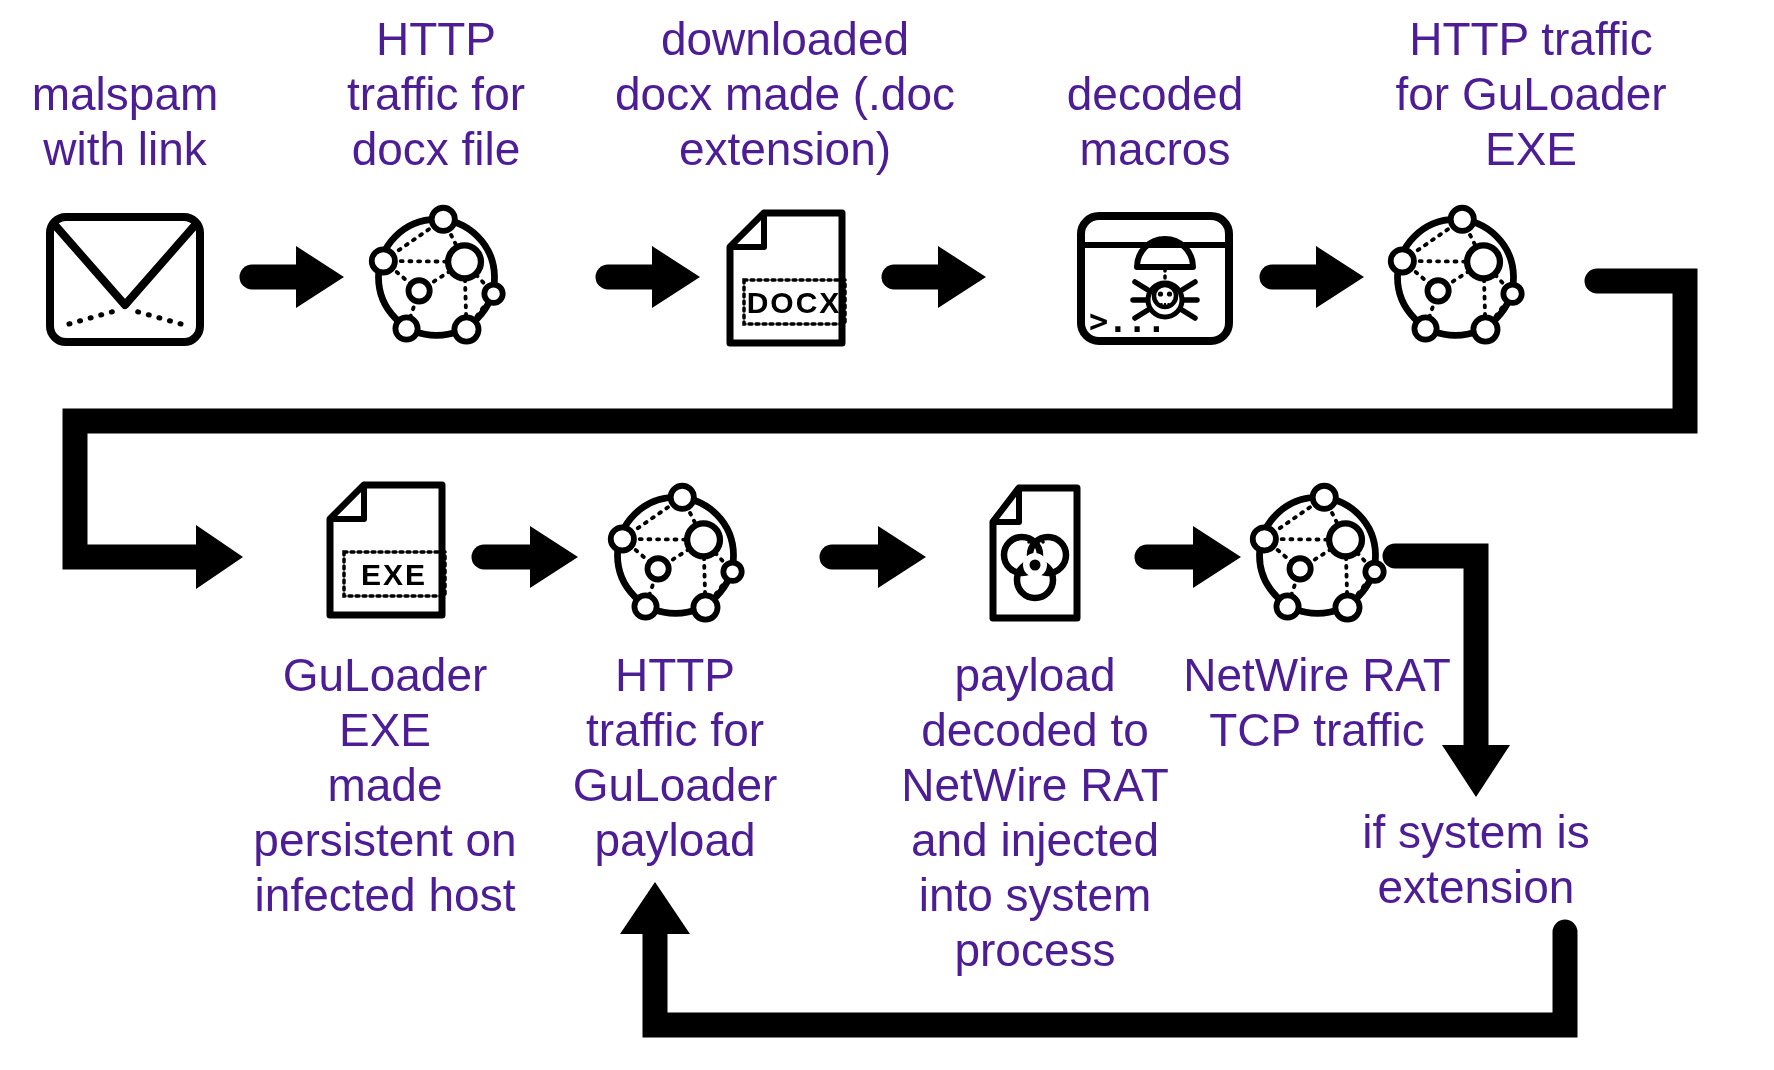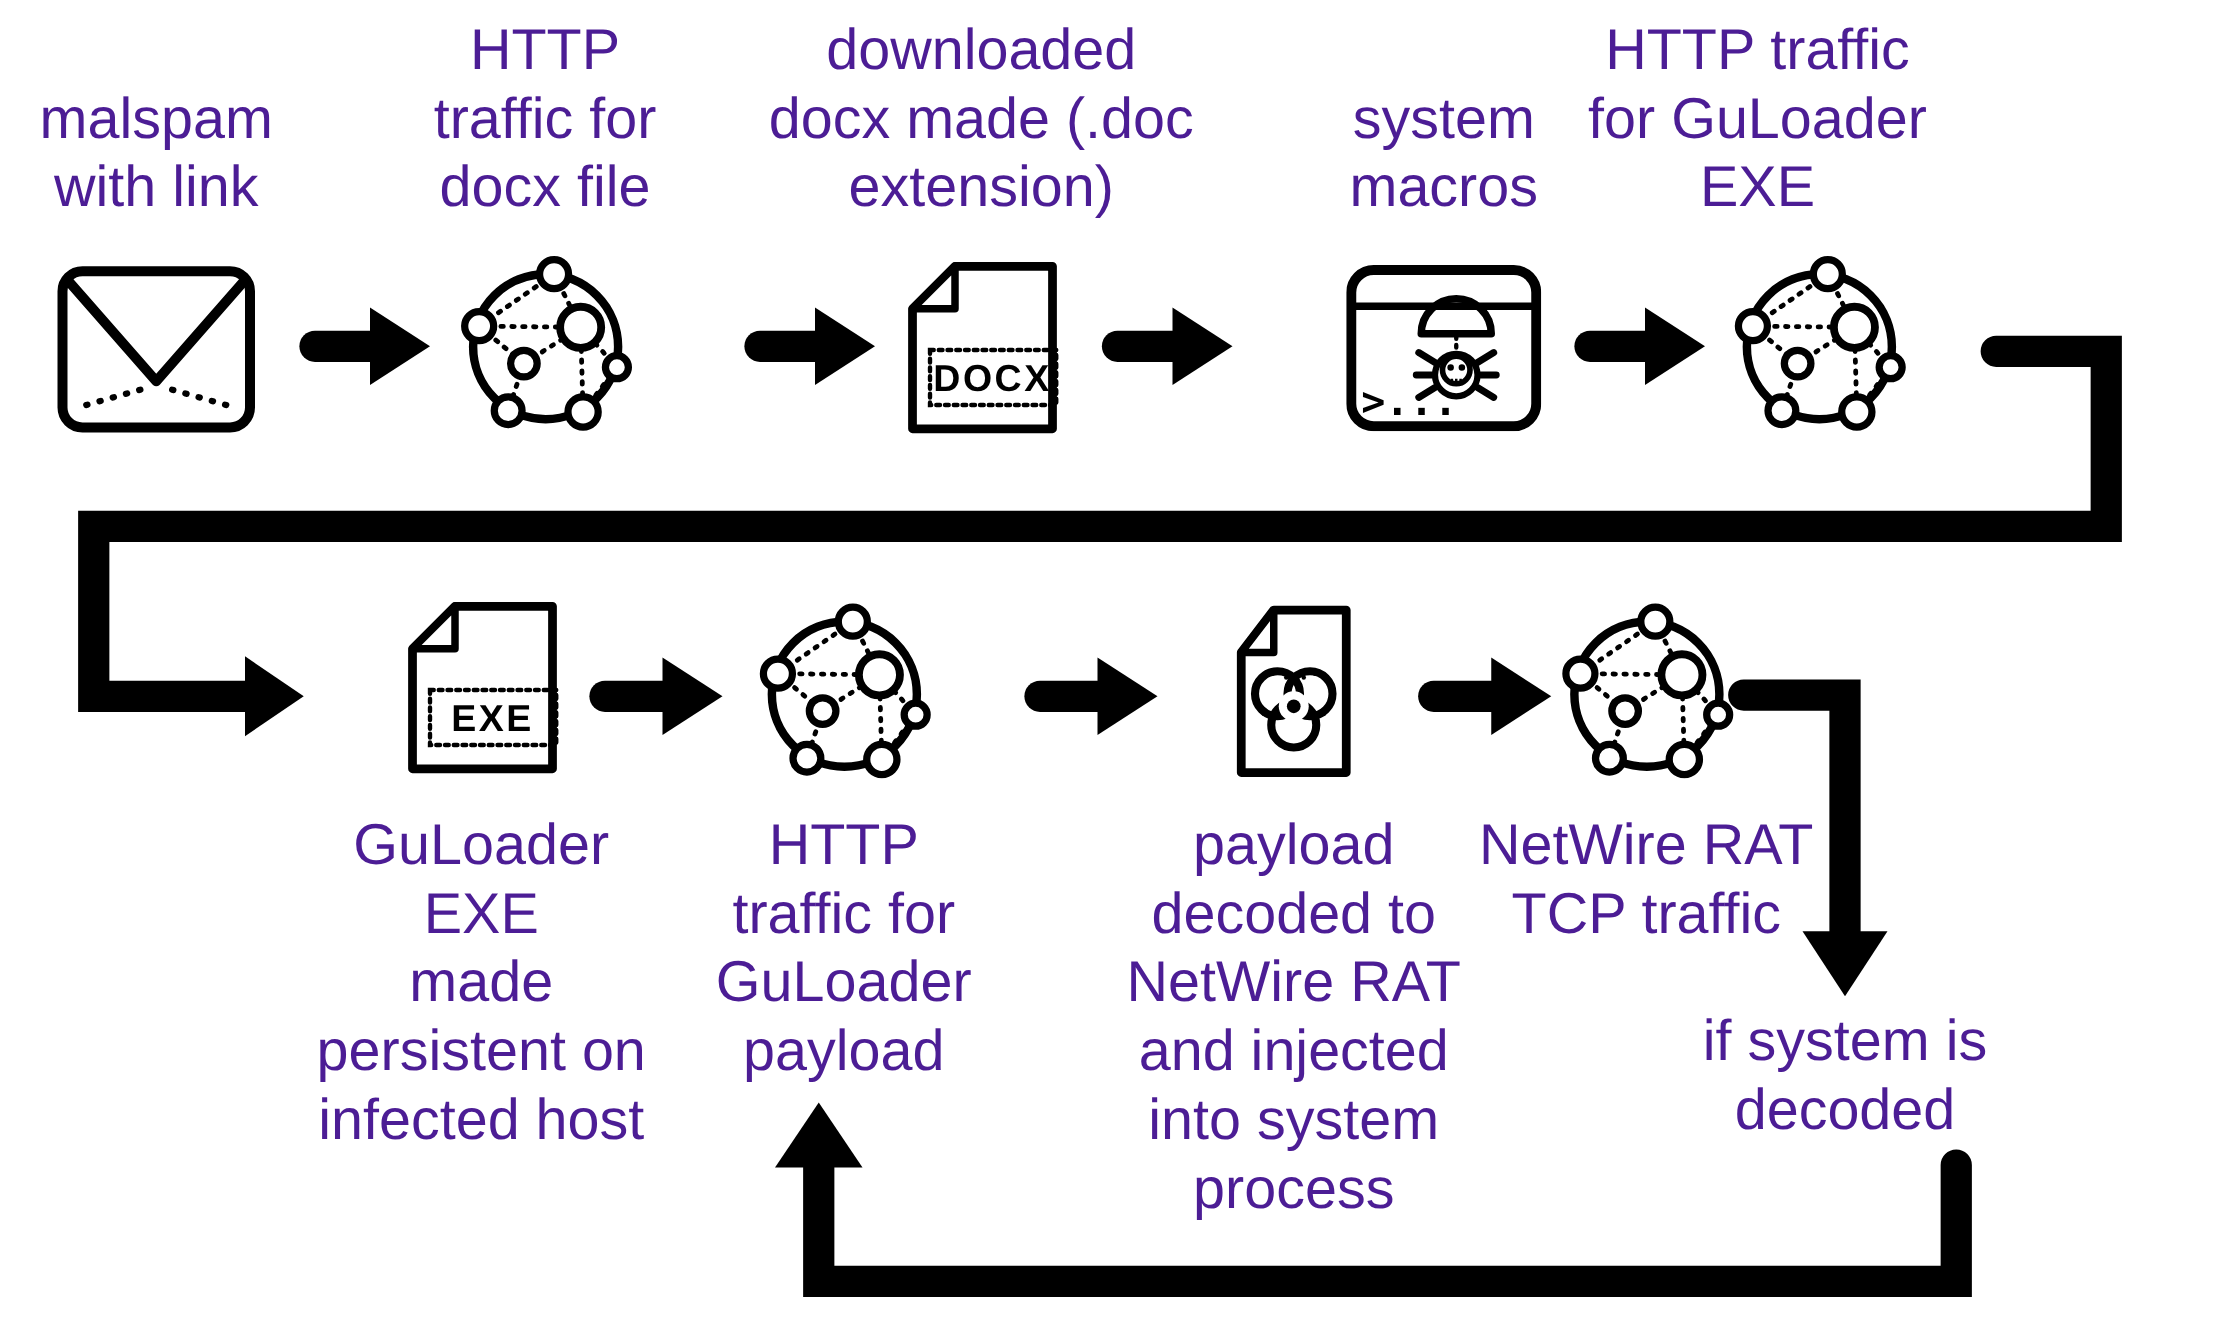--- a/index.html
+++ b/index.html
@@ -117,23 +117,23 @@
 </svg>
 
 <div class="label" style="left:-45px;top:67px;width:340px">malspam
 with link</div>
 <div class="label" style="left:266px;top:12px;width:340px">HTTP
 traffic for
 docx file</div>
 <div class="label" style="left:605px;top:12px;width:360px">downloaded
 docx made (.doc
 extension)</div>
-<div class="label" style="left:985px;top:67px;width:340px">system
+<div class="label" style="left:985px;top:67px;width:340px">decoded
 macros</div>
-<div class="label" style="left:1236px;top:12px;width:340px">HTTP traffic
+<div class="label" style="left:1361px;top:12px;width:340px">HTTP traffic
 for GuLoader
 EXE</div>
 
 <svg class="icon" style="left:45px;top:212px" width="160" height="135" viewBox="0 0 160 135">
   <rect class="ink paper" x="5" y="5" width="150" height="125" rx="16" stroke-width="8"></rect>
   <path class="ink" d="M9 12 L80 93 L151 12" stroke-width="8" stroke-linejoin="round"></path>
   <g class="dotted" stroke-width="5" stroke-dasharray="1 10">
     <line x1="24" y1="112" x2="70" y2="99"></line>
     <line x1="136" y1="112" x2="90" y2="99"></line>
   </g>
@@ -228,13 +228,13 @@
 <div class="label" style="left:855px;top:648px;width:360px">payload
 decoded to
 NetWire RAT
 and injected
 into system
 process</div>
 <div class="label" style="left:1107px;top:648px;width:420px">NetWire RAT
 TCP traffic</div>
 
 <div class="label" style="left:1296px;top:805px;width:360px">if system is
-decoded</div>
+extension</div>
 
 </body></html>

